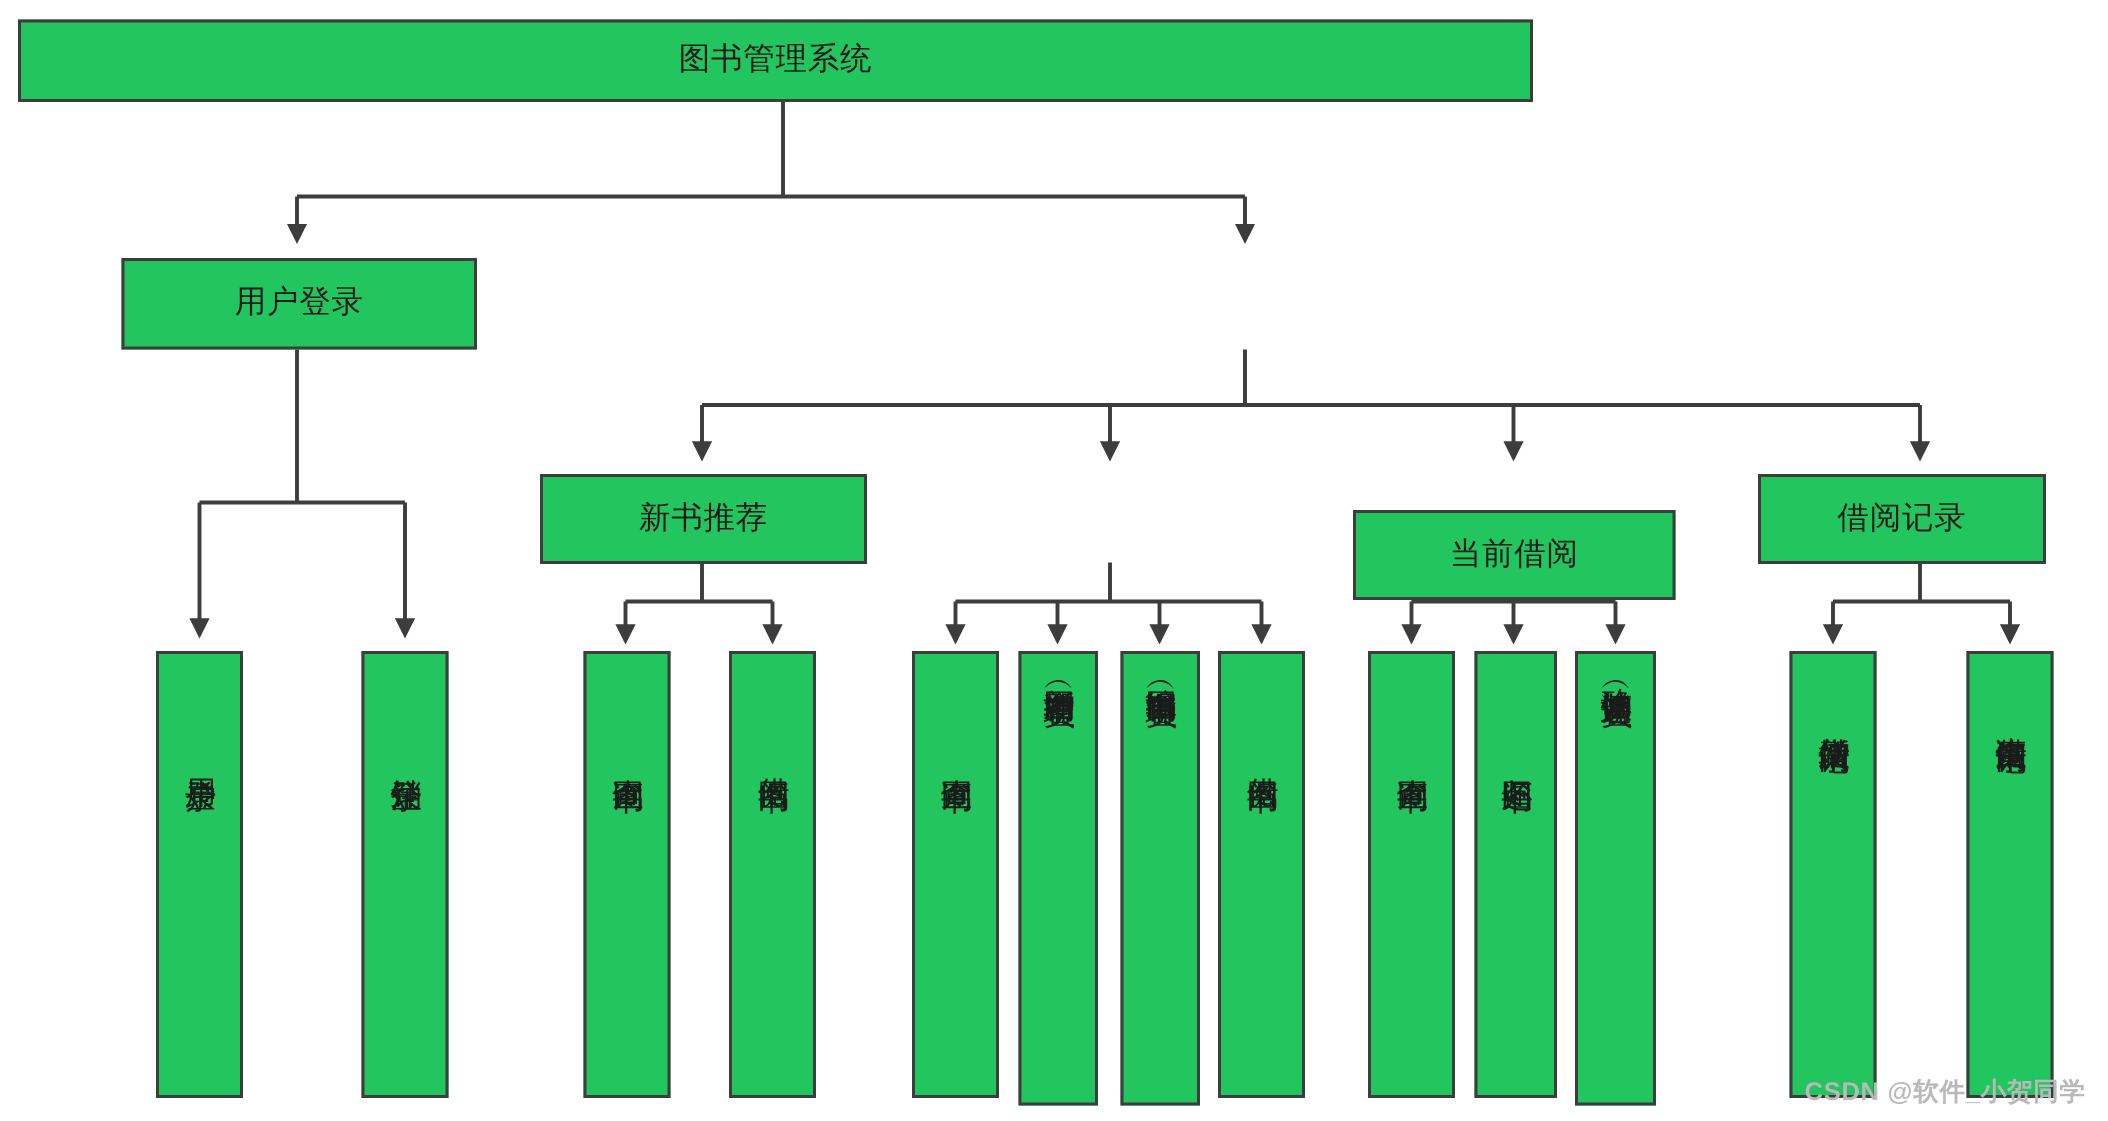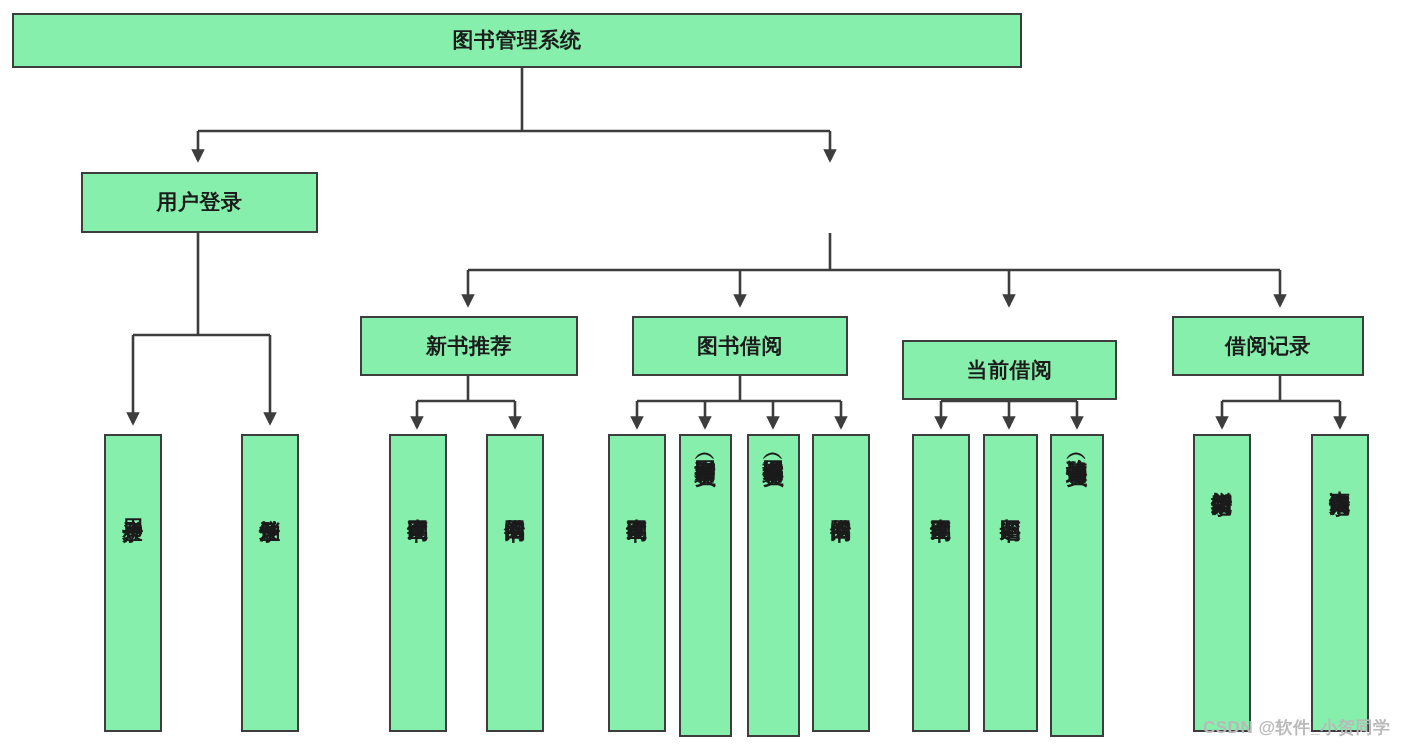--- a/index.html
+++ b/index.html
@@ -23,26 +23,25 @@
     left: 0;
     top: 0;
     width: 1405px;
     height: 747px;
     pointer-events: none;
   }
   .node {
     position: absolute;
     box-sizing: border-box;
     border: 2px solid #3d3d3d;
-    background: #86efac;
+    background: #22c55e;
     display: flex;
     align-items: center;
     justify-content: center;
     color: #1b1b1b;
-    font-weight: bold;
   }
   .node.root {
     border-width: 2px;
   }
   .node .label-h {
     font-size: 21px;
     line-height: 1.15;
     letter-spacing: 0.5px;
     white-space: nowrap;
   }
@@ -130,23 +129,20 @@
     <span class="label-h">图书管理系统</span>
   </div>
 
   <div class="node" style="left:81px; top:172px; width:237px; height:61px;">
     <span class="label-h">用户登录</span>
   </div>
 
   <div class="node" style="left:360px; top:316px; width:218px; height:60px;">
     <span class="label-h">新书推荐</span>
   </div>
-  <div class="node" style="left:632px; top:316px; width:216px; height:60px;">
-    <span class="label-h">图书借阅</span>
-  </div>
   <div class="node" style="left:902px; top:316px; width:215px; height:60px;margin-top:24px;">
     <span class="label-h">当前借阅</span>
   </div>
   <div class="node" style="left:1172px; top:316px; width:192px; height:60px;text-align:center;">
     <span class="label-h">借阅记录</span>
   </div>
 
   <div class="node leaf" style="left:104px; top:434px; width:58px; height:298px; padding-top:66px;">
     <span class="label-v">用户登录</span>
   </div>

